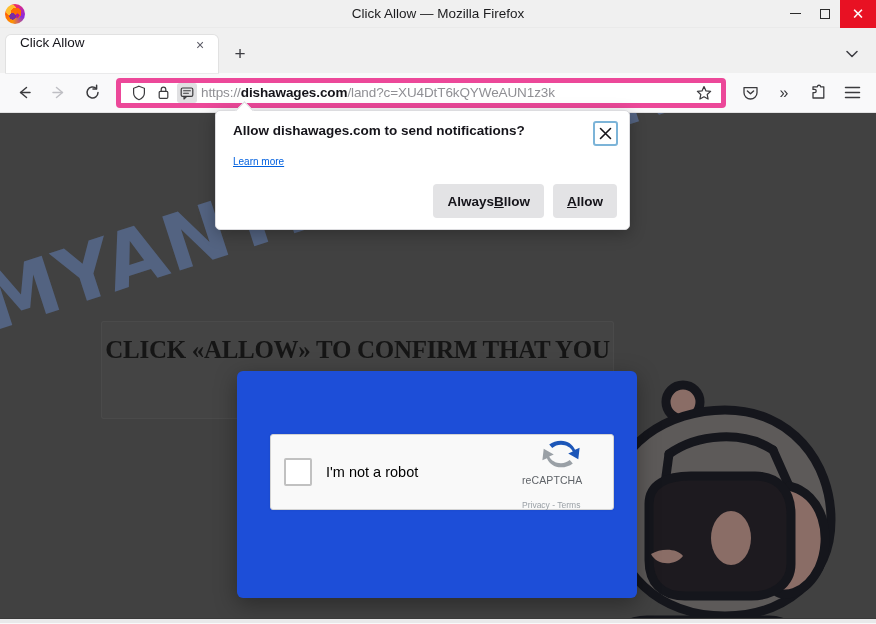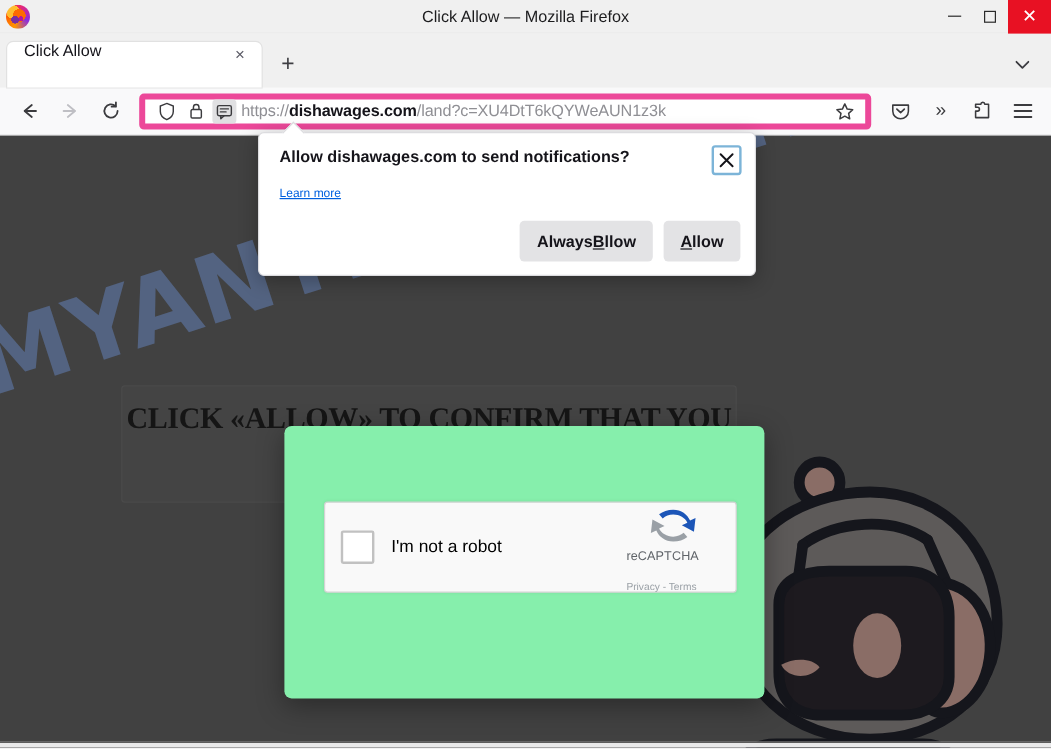--- a/index.html
+++ b/index.html
@@ -225,23 +225,23 @@
     position: absolute;
     left: 0; bottom: 0;
     width: 100%; height: 5px;
     background: #e9e9ea;
     border-top: 1px solid #3a3a3a;
   }
 
   
   .captcha-card {
     position: absolute;
-    left: 237px; top: 242px;
+    left: 237px; top: 258px;
     width: 400px; height: 227px;
-    background: #86efac;
+    background: #1d4ed8;
     border-radius: 6px;
     box-shadow: 0 6px 22px rgba(0,0,0,.35);
   }
   .recaptcha {
     position: absolute;
     left: 33px; top: 63px;
     width: 344px; height: 76px;
     background: #f9f9f9;
     border: 1px solid #d3d3d3;
     border-radius: 3px;

